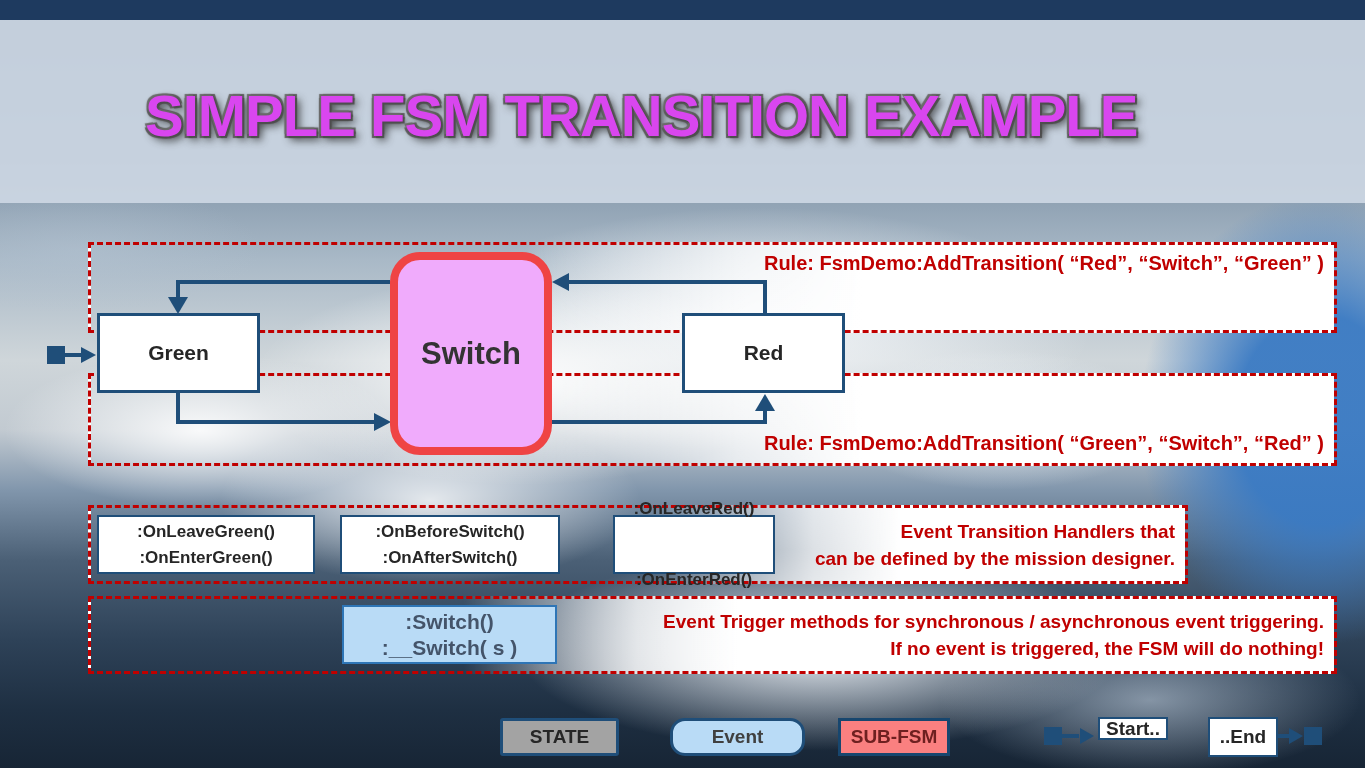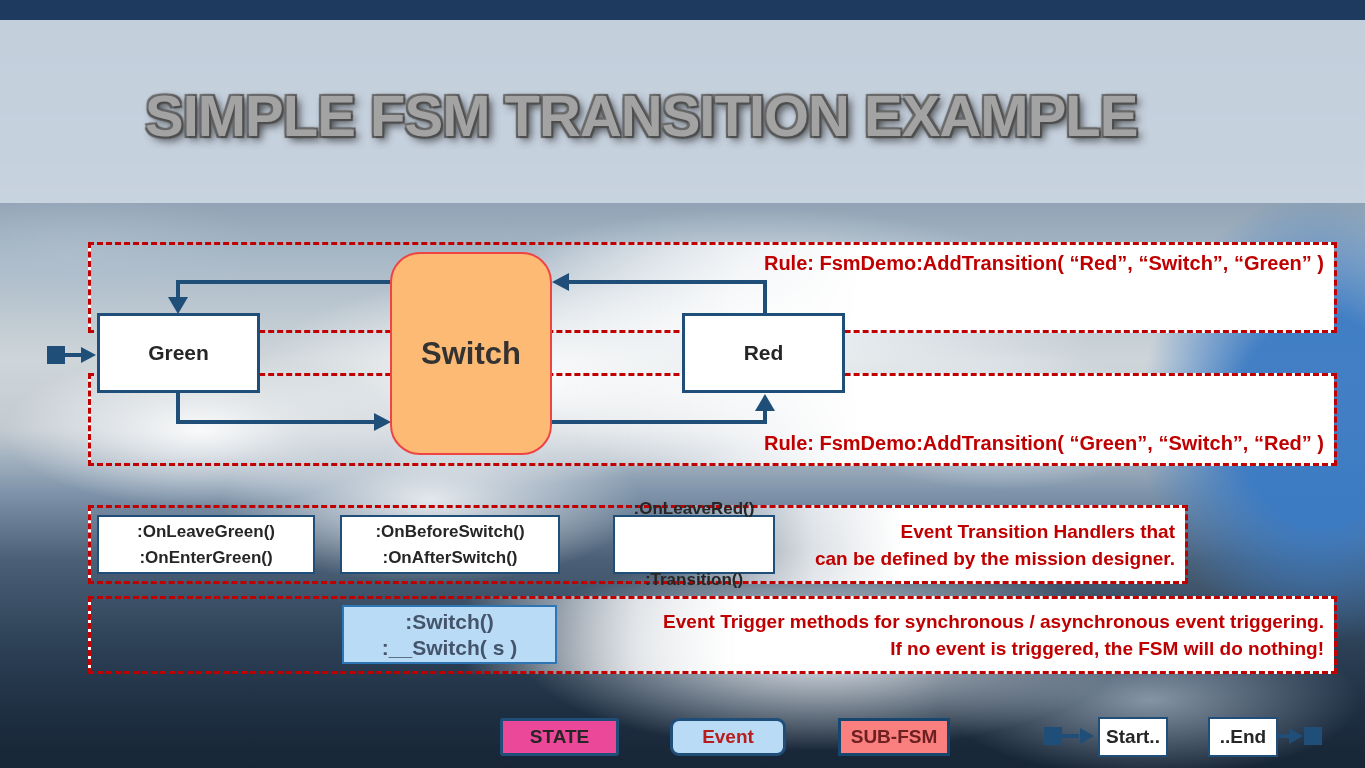--- a/index.html
+++ b/index.html
@@ -20,21 +20,21 @@
       radial-gradient(420px 140px at 820px 650px, rgba(245,249,253,.95), rgba(255,255,255,0) 72%),
       radial-gradient(300px 110px at 1150px 700px, rgba(200,214,229,.60), rgba(255,255,255,0) 70%),
       radial-gradient(260px 90px at 80px 250px, rgba(180,195,210,.50), rgba(255,255,255,0) 70%),
       linear-gradient(180deg,#5f7389 0px,#7e92a6 160px,#a9b9c7 260px,#cfd6da 360px,#c2cad1 430px,#8196ac 490px,#4b6076 560px,#2e4258 640px,#1e2f42 710px,#172535 768px);
   }
   
   .top-bar{position:absolute;left:0;top:0;width:1365px;height:20px;background:#1e3a5f;z-index:1;}
   .title-band{position:absolute;left:0;top:20px;width:1365px;height:183px;background:rgba(206,216,228,.90);z-index:1;}
   .page-title{
     position:absolute;left:145px;top:82px;z-index:2;
-    font-size:58px;font-weight:bold;letter-spacing:-1px;color:#a3a3a3;white-space:nowrap;
+    font-size:58px;font-weight:bold;letter-spacing:-1px;color:#d946ef;white-space:nowrap;
     text-shadow:2px 2px 1px #4d4d4d,-2px -2px 1px #6a6a6a,2px -2px 1px #5a5a5a,-2px 2px 1px #5a5a5a,4px 4px 8px rgba(40,40,40,.85);
   }
   
   .dashed-box{
     position:absolute;z-index:1;border:3px dashed #c00000;box-sizing:border-box;
   }
   .fade-right-60{background:linear-gradient(90deg,rgba(255,255,255,0) 35%,rgba(255,255,255,.75) 52%,#fff 62%);}
   .fade-right-72{background:linear-gradient(90deg,rgba(255,255,255,0) 52%,rgba(255,255,255,.80) 66%,#fff 74%);}
   .fade-right-50{background:linear-gradient(90deg,rgba(255,255,255,0) 30%,rgba(255,255,255,.80) 44%,#fff 52%);}
   #rule-box-top{left:88px;top:242px;width:1249px;height:91px;}
@@ -51,21 +51,21 @@
   
   .state-box{
     position:absolute;z-index:3;background:#fff;border:3px solid #1f4e79;box-sizing:border-box;
     display:flex;align-items:center;justify-content:center;
     font-size:21px;font-weight:bold;color:#262626;
   }
   #green-box{left:97px;top:313px;width:163px;height:80px;}
   #red-box{left:682px;top:313px;width:163px;height:80px;}
   #switch-box{
     position:absolute;z-index:3;left:390px;top:252px;width:162px;height:203px;
-    background:#fdba74;border:2px solid #ef4444;border-radius:30px;box-sizing:border-box;
+    background:#f0abfc;border:8px solid #ef4444;border-radius:30px;box-sizing:border-box;
     display:flex;align-items:center;justify-content:center;font-size:31px;font-weight:bold;color:#333;
   }
   
   .handler-box{
     position:absolute;z-index:3;background:#fff;border:2px solid #1f4e79;box-sizing:border-box;
     display:flex;flex-direction:column;align-items:center;justify-content:center;
     font-size:17px;font-weight:bold;color:#262626;line-height:26px;top:515px;height:59px;
   }
   #handler-green{left:97px;width:218px;}
   #handler-switch{left:340px;width:220px;}
@@ -74,24 +74,24 @@
     position:absolute;z-index:3;left:342px;top:605px;width:215px;height:59px;
     background:#b9dbf6;border:2px solid #2e75b6;box-sizing:border-box;
     display:flex;flex-direction:column;align-items:center;justify-content:center;
     font-size:21px;font-weight:bold;color:#44546a;line-height:26px;
   }
   
   .legend-box{
     position:absolute;z-index:3;box-sizing:border-box;border:3px solid #1f4e79;
     display:flex;align-items:center;justify-content:center;font-size:19px;font-weight:bold;color:#262626;
   }
-  #legend-state{left:500px;top:718px;width:119px;height:38px;background:#ec4899;border-radius:3px;}
-  #legend-event{left:670px;top:718px;width:116px;height:38px;background:#b9dbf6;border-radius:9px;color:#b91c1c;}
+  #legend-state{left:500px;top:718px;width:119px;height:38px;background:#a3a3a3;border-radius:3px;}
+  #legend-event{left:670px;top:718px;width:135px;height:38px;background:#b9dbf6;border-radius:15px;color:#404040;}
   #legend-subfsm{left:838px;top:718px;width:112px;height:38px;background:#fa8080;border-radius:0;color:#6e2020;border-color:#17466e;}
-  #legend-start{left:1098px;top:717px;width:70px;height:40px;background:#fff;border-width:2px;}
+  #legend-start{left:1098px;top:717px;width:70px;height:23px;background:#fff;border-width:2px;}
   #legend-end{left:1208px;top:717px;width:70px;height:40px;background:#fff;border-width:2px;}
   
   #connectors{position:absolute;inset:0;z-index:2;}
 </style>
 </head>
 <body>
 
 <div id="canvas">
   <div class="sky"></div>
   <div class="top-bar"></div>
@@ -145,21 +145,21 @@
   <div id="handler-switch" class="handler-box">
     <span>:OnBeforeSwitch()</span>
     <span>:OnAfterSwitch()</span>
   </div>
   <div id="handler-green" class="handler-box">
     <span>:OnLeaveGreen()</span>
     <span>:OnEnterGreen()</span>
   </div>
   <div id="handler-red" class="handler-box">
     <span>:OnLeaveRed()</span>
-    <span>:Transition()</span>
+    <span>:OnEnterRed()</span>
   </div>
 
   <div id="triggers-box" class="dashed-box fade-right-50">
     <div class="note-text">
       <span>Event Trigger methods for synchronous / asynchronous event triggering.</span>
       <span>If no event is triggered, the FSM will do nothing!</span>
     </div>
   </div>
   <div id="trigger-methods">
     <span>:Switch()</span>

